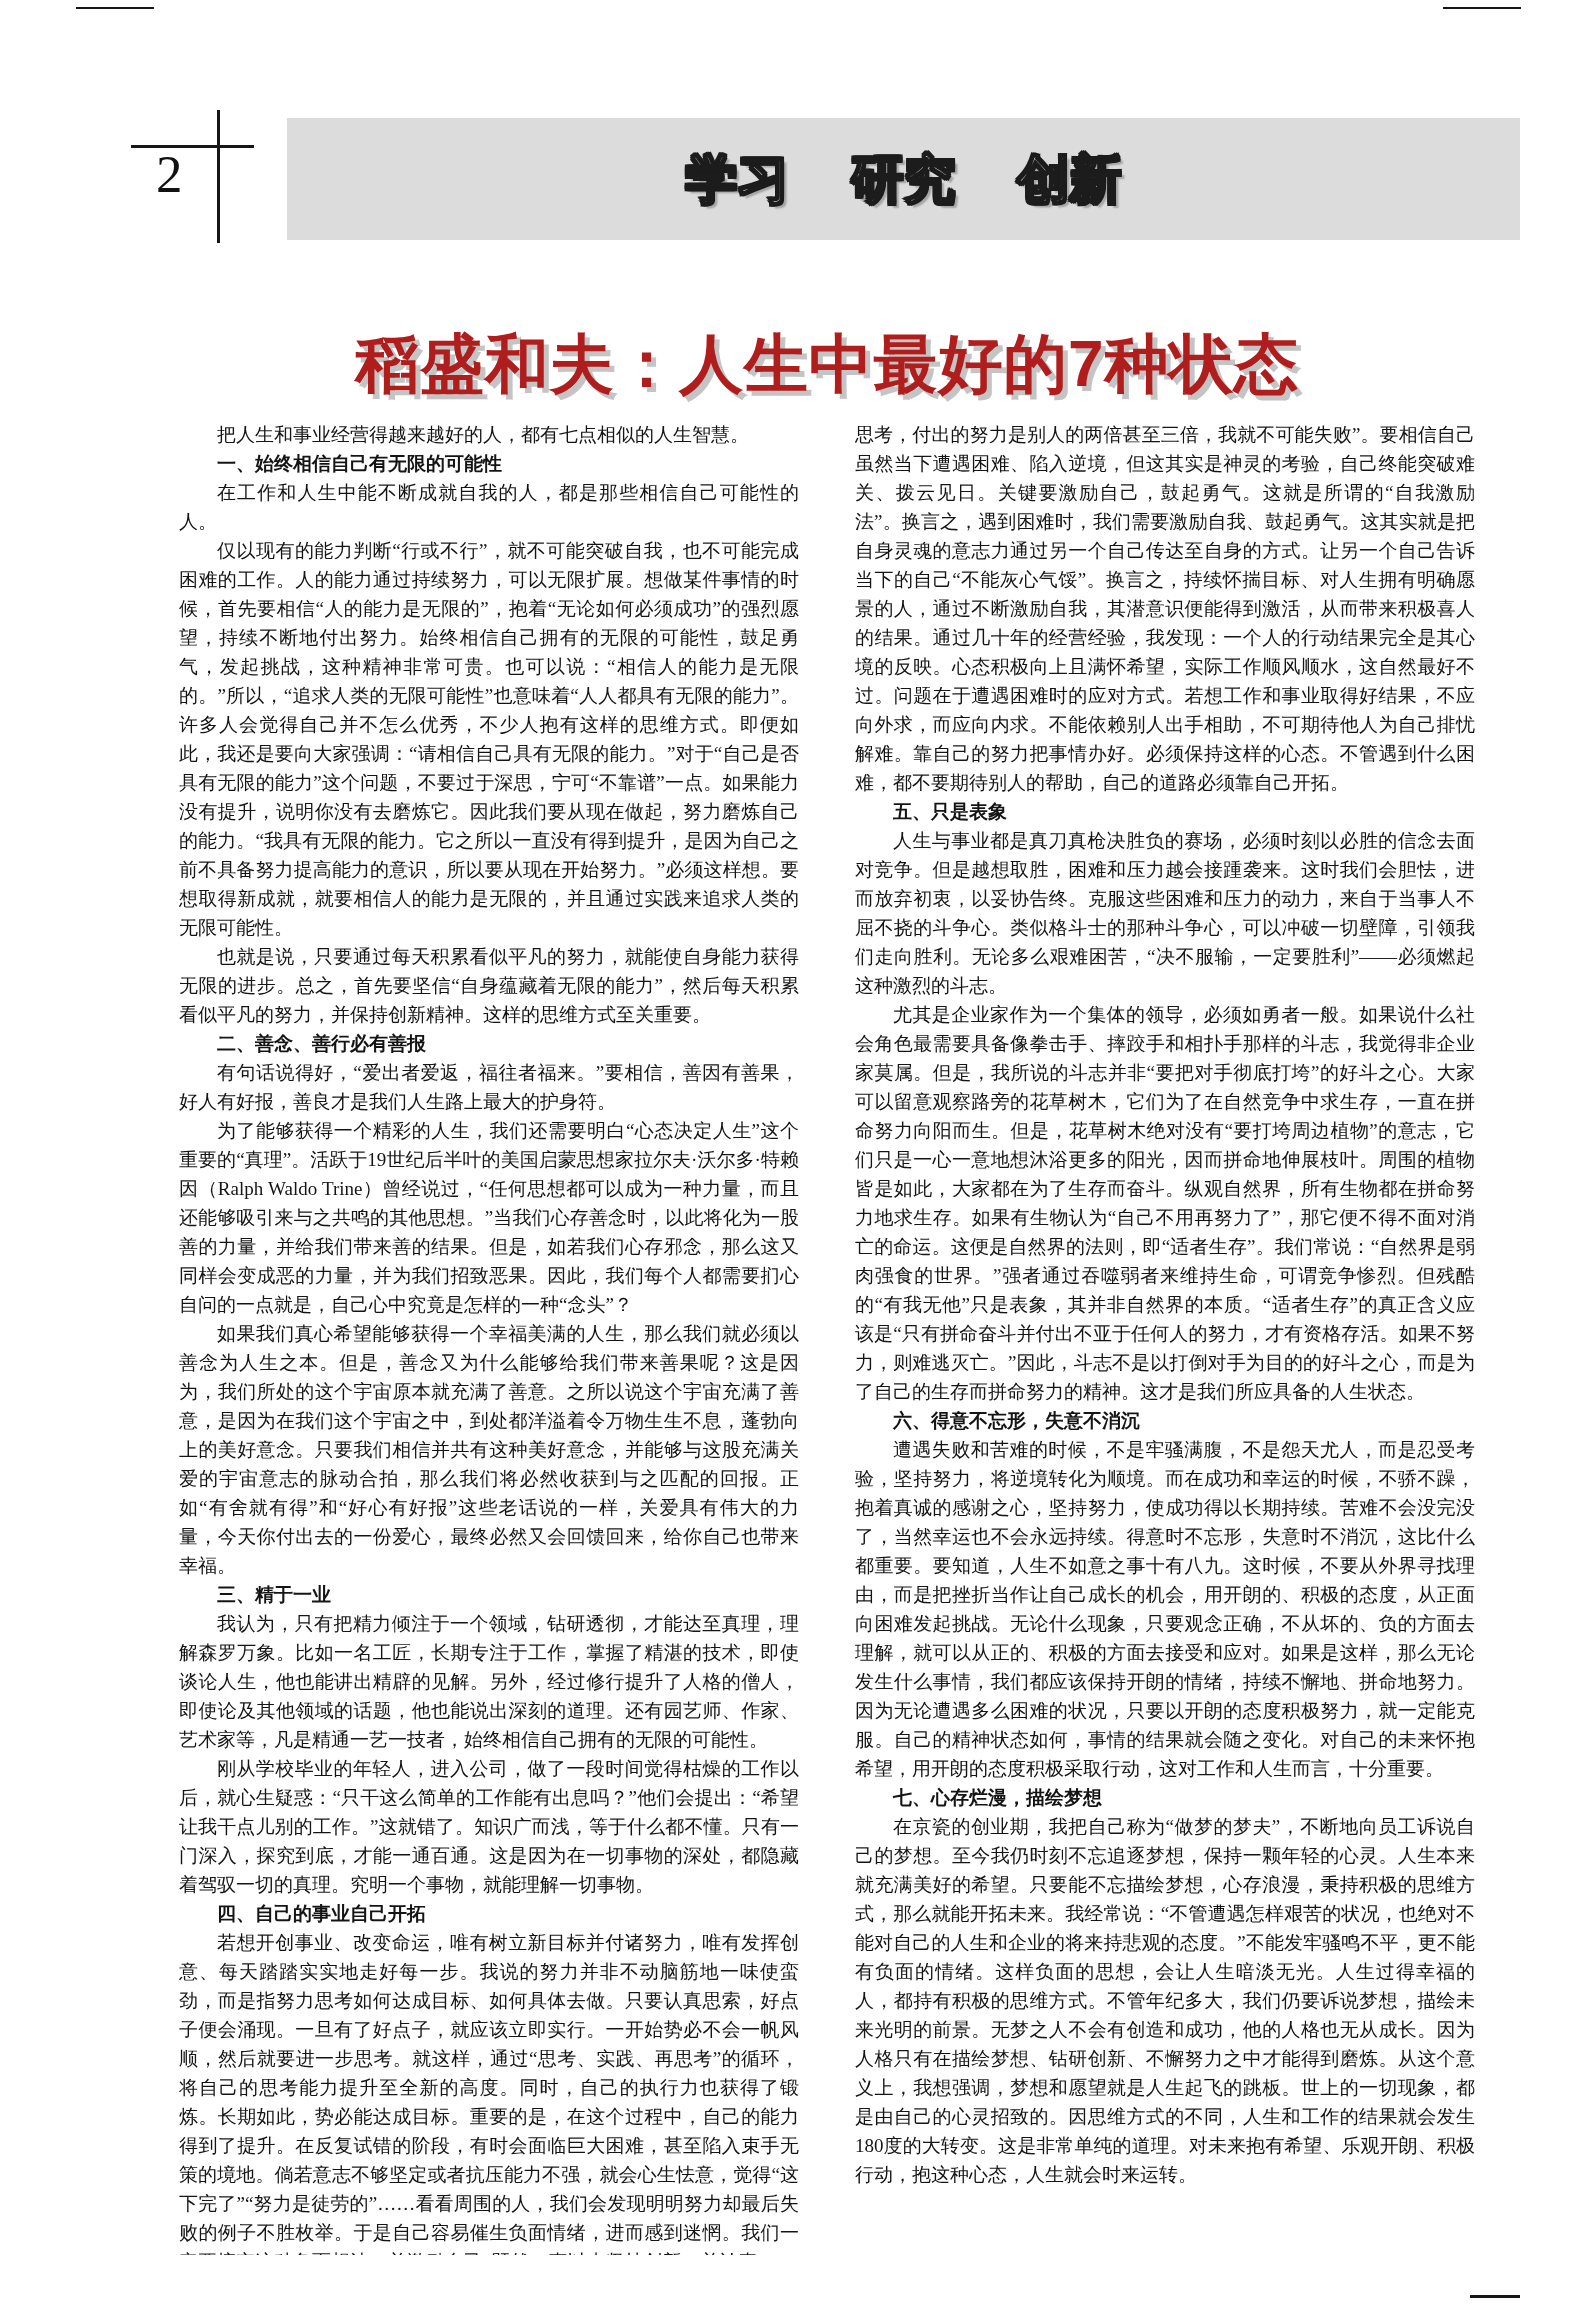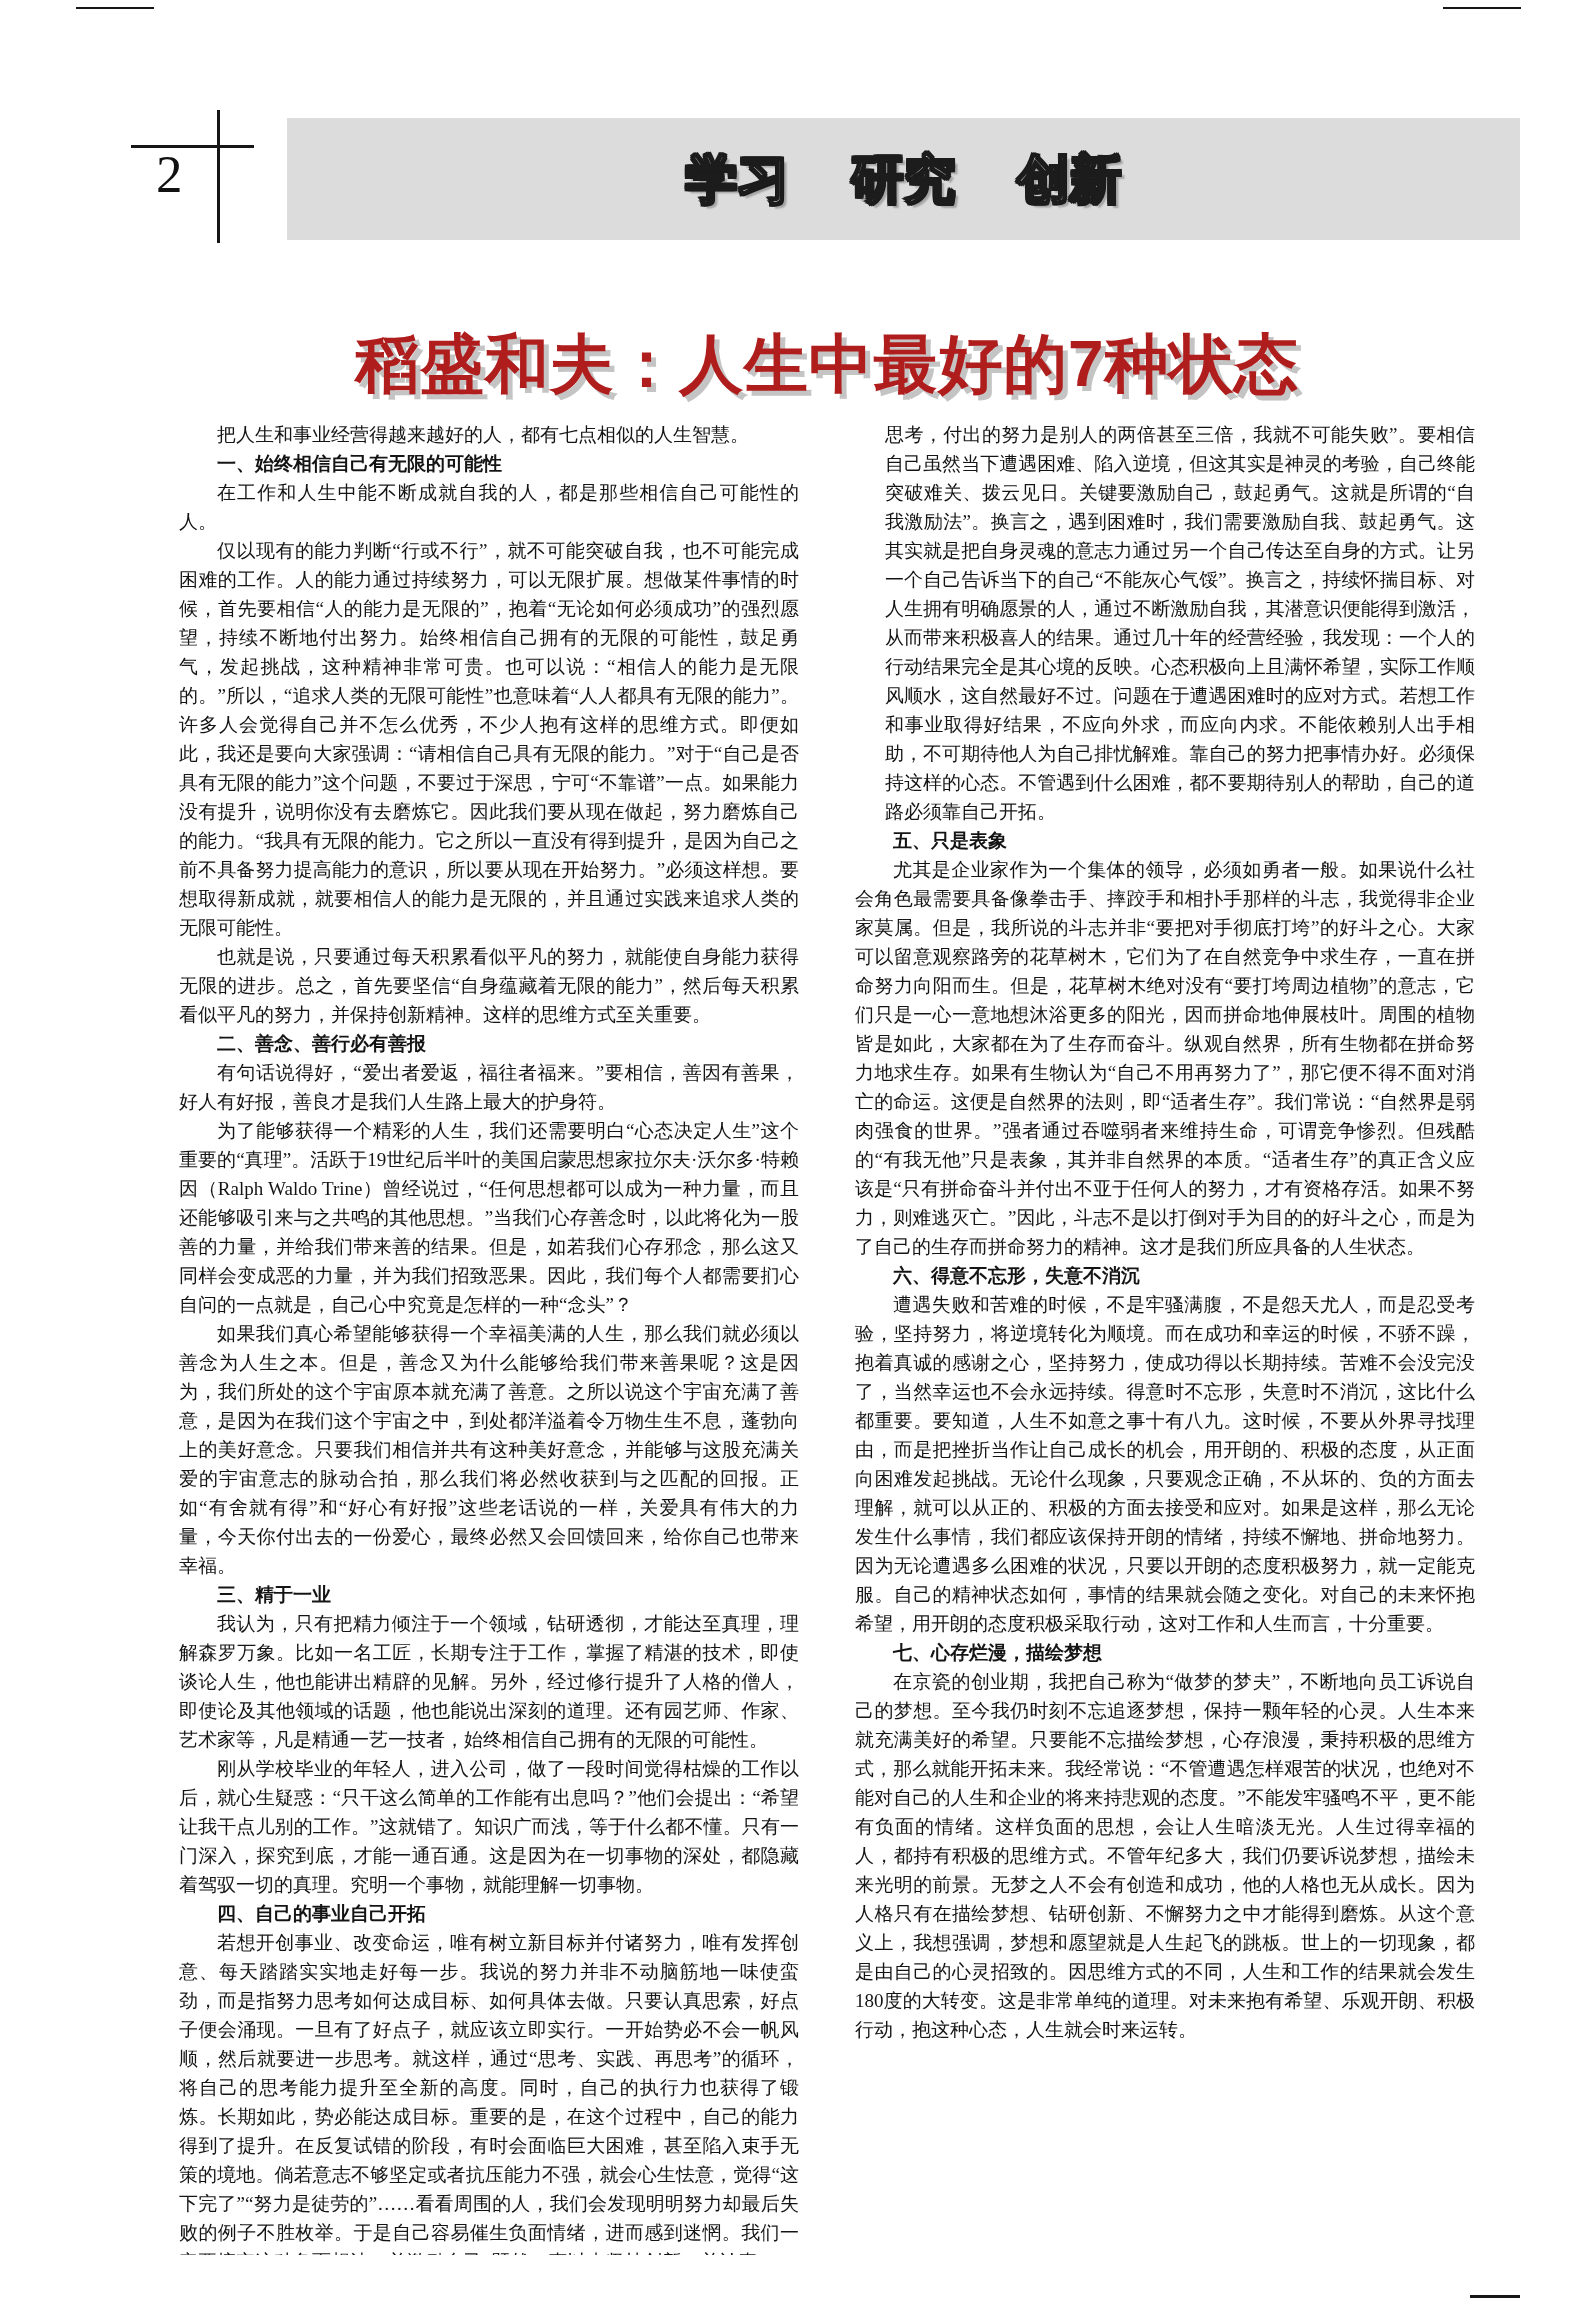--- a/index.html
+++ b/index.html
@@ -59,21 +59,21 @@
   .col{width:628px;height:100%;overflow:hidden;}
   .para, .sec-heading{
     margin:0;
     font-size:19px;
     line-height:29px;
     color:#141414;
     text-align:justify;
     text-justify:inter-ideograph;
   }
   .para{text-indent:2em;font-family:"Liberation Serif","DejaVu Serif",serif;}
-  .para.cont{text-indent:0;margin-left:30px;}
+  .para.cont{text-indent:0;}
   .sec-heading{
     font-family:"Liberation Sans","DejaVu Sans",sans-serif;
     font-weight:bold;
     text-indent:2em;
   }
 </style>
 </head>
 <body>
 
 <div class="page">
@@ -107,20 +107,21 @@
         <p class="para">如果我们真心希望能够获得一个幸福美满的人生，那么我们就必须以善念为人生之本。但是，善念又为什么能够给我们带来善果呢？这是因为，我们所处的这个宇宙原本就充满了善意。之所以说这个宇宙充满了善意，是因为在我们这个宇宙之中，到处都洋溢着令万物生生不息，蓬勃向上的美好意念。只要我们相信并共有这种美好意念，并能够与这股充满关爱的宇宙意志的脉动合拍，那么我们将必然收获到与之匹配的回报。正如“有舍就有得”和“好心有好报”这些老话说的一样，关爱具有伟大的力量，今天你付出去的一份爱心，最终必然又会回馈回来，给你自己也带来幸福。</p>
         <p class="sec-heading">三、精于一业</p>
         <p class="para">我认为，只有把精力倾注于一个领域，钻研透彻，才能达至真理，理解森罗万象。比如一名工匠，长期专注于工作，掌握了精湛的技术，即使谈论人生，他也能讲出精辟的见解。另外，经过修行提升了人格的僧人，即使论及其他领域的话题，他也能说出深刻的道理。还有园艺师、作家、艺术家等，凡是精通一艺一技者，始终相信自己拥有的无限的可能性。</p>
         <p class="para">刚从学校毕业的年轻人，进入公司，做了一段时间觉得枯燥的工作以后，就心生疑惑：“只干这么简单的工作能有出息吗？”他们会提出：“希望让我干点儿别的工作。”这就错了。知识广而浅，等于什么都不懂。只有一门深入，探究到底，才能一通百通。这是因为在一切事物的深处，都隐藏着驾驭一切的真理。究明一个事物，就能理解一切事物。</p>
         <p class="sec-heading">四、自己的事业自己开拓</p>
         <p class="para">若想开创事业、改变命运，唯有树立新目标并付诸努力，唯有发挥创意、每天踏踏实实地走好每一步。我说的努力并非不动脑筋地一味使蛮劲，而是指努力思考如何达成目标、如何具体去做。只要认真思索，好点子便会涌现。一旦有了好点子，就应该立即实行。一开始势必不会一帆风顺，然后就要进一步思考。就这样，通过“思考、实践、再思考”的循环，将自己的思考能力提升至全新的高度。同时，自己的执行力也获得了锻炼。长期如此，势必能达成目标。重要的是，在这个过程中，自己的能力得到了提升。在反复试错的阶段，有时会面临巨大困难，甚至陷入束手无策的境地。倘若意志不够坚定或者抗压能力不强，就会心生怯意，觉得“这下完了”“努力是徒劳的”……看看周围的人，我们会发现明明努力却最后失败的例子不胜枚举。于是自己容易催生负面情绪，进而感到迷惘。我们一定要摈弃这种负面想法，并激励自己“既然一直以来坚持创新，并认真</p>
       </div>
     <div class="col" id="right-col">
         <p class="para cont">思考，付出的努力是别人的两倍甚至三倍，我就不可能失败”。要相信自己虽然当下遭遇困难、陷入逆境，但这其实是神灵的考验，自己终能突破难关、拨云见日。关键要激励自己，鼓起勇气。这就是所谓的“自我激励法”。换言之，遇到困难时，我们需要激励自我、鼓起勇气。这其实就是把自身灵魂的意志力通过另一个自己传达至自身的方式。让另一个自己告诉当下的自己“不能灰心气馁”。换言之，持续怀揣目标、对人生拥有明确愿景的人，通过不断激励自我，其潜意识便能得到激活，从而带来积极喜人的结果。通过几十年的经营经验，我发现：一个人的行动结果完全是其心境的反映。心态积极向上且满怀希望，实际工作顺风顺水，这自然最好不过。问题在于遭遇困难时的应对方式。若想工作和事业取得好结果，不应向外求，而应向内求。不能依赖别人出手相助，不可期待他人为自己排忧解难。靠自己的努力把事情办好。必须保持这样的心态。不管遇到什么困难，都不要期待别人的帮助，自己的道路必须靠自己开拓。</p>
         <p class="sec-heading">五、只是表象</p>
+        <p class="para">人生与事业都是真刀真枪决胜负的赛场，必须时刻以必胜的信念去面对竞争。但是越想取胜，困难和压力越会接踵袭来。这时我们会胆怯，进而放弃初衷，以妥协告终。克服这些困难和压力的动力，来自于当事人不屈不挠的斗争心。类似格斗士的那种斗争心，可以冲破一切壁障，引领我们走向胜利。无论多么艰难困苦，“决不服输，一定要胜利”——必须燃起这种激烈的斗志。</p>
         <p class="para">尤其是企业家作为一个集体的领导，必须如勇者一般。如果说什么社会角色最需要具备像拳击手、摔跤手和相扑手那样的斗志，我觉得非企业家莫属。但是，我所说的斗志并非“要把对手彻底打垮”的好斗之心。大家可以留意观察路旁的花草树木，它们为了在自然竞争中求生存，一直在拼命努力向阳而生。但是，花草树木绝对没有“要打垮周边植物”的意志，它们只是一心一意地想沐浴更多的阳光，因而拼命地伸展枝叶。周围的植物皆是如此，大家都在为了生存而奋斗。纵观自然界，所有生物都在拼命努力地求生存。如果有生物认为“自己不用再努力了”，那它便不得不面对消亡的命运。这便是自然界的法则，即“适者生存”。我们常说：“自然界是弱肉强食的世界。”强者通过吞噬弱者来维持生命，可谓竞争惨烈。但残酷的“有我无他”只是表象，其并非自然界的本质。“适者生存”的真正含义应该是“只有拼命奋斗并付出不亚于任何人的努力，才有资格存活。如果不努力，则难逃灭亡。”因此，斗志不是以打倒对手为目的的好斗之心，而是为了自己的生存而拼命努力的精神。这才是我们所应具备的人生状态。</p>
         <p class="sec-heading">六、得意不忘形，失意不消沉</p>
         <p class="para">遭遇失败和苦难的时候，不是牢骚满腹，不是怨天尤人，而是忍受考验，坚持努力，将逆境转化为顺境。而在成功和幸运的时候，不骄不躁，抱着真诚的感谢之心，坚持努力，使成功得以长期持续。苦难不会没完没了，当然幸运也不会永远持续。得意时不忘形，失意时不消沉，这比什么都重要。要知道，人生不如意之事十有八九。这时候，不要从外界寻找理由，而是把挫折当作让自己成长的机会，用开朗的、积极的态度，从正面向困难发起挑战。无论什么现象，只要观念正确，不从坏的、负的方面去理解，就可以从正的、积极的方面去接受和应对。如果是这样，那么无论发生什么事情，我们都应该保持开朗的情绪，持续不懈地、拼命地努力。因为无论遭遇多么困难的状况，只要以开朗的态度积极努力，就一定能克服。自己的精神状态如何，事情的结果就会随之变化。对自己的未来怀抱希望，用开朗的态度积极采取行动，这对工作和人生而言，十分重要。</p>
         <p class="sec-heading">七、心存烂漫，描绘梦想</p>
         <p class="para">在京瓷的创业期，我把自己称为“做梦的梦夫”，不断地向员工诉说自己的梦想。至今我仍时刻不忘追逐梦想，保持一颗年轻的心灵。人生本来就充满美好的希望。只要能不忘描绘梦想，心存浪漫，秉持积极的思维方式，那么就能开拓未来。我经常说：“不管遭遇怎样艰苦的状况，也绝对不能对自己的人生和企业的将来持悲观的态度。”不能发牢骚鸣不平，更不能有负面的情绪。这样负面的思想，会让人生暗淡无光。人生过得幸福的人，都持有积极的思维方式。不管年纪多大，我们仍要诉说梦想，描绘未来光明的前景。无梦之人不会有创造和成功，他的人格也无从成长。因为人格只有在描绘梦想、钻研创新、不懈努力之中才能得到磨炼。从这个意义上，我想强调，梦想和愿望就是人生起飞的跳板。世上的一切现象，都是由自己的心灵招致的。因思维方式的不同，人生和工作的结果就会发生180度的大转变。这是非常单纯的道理。对未来抱有希望、乐观开朗、积极行动，抱这种心态，人生就会时来运转。</p>
       </div>
   </div>
 
 </div>
 

